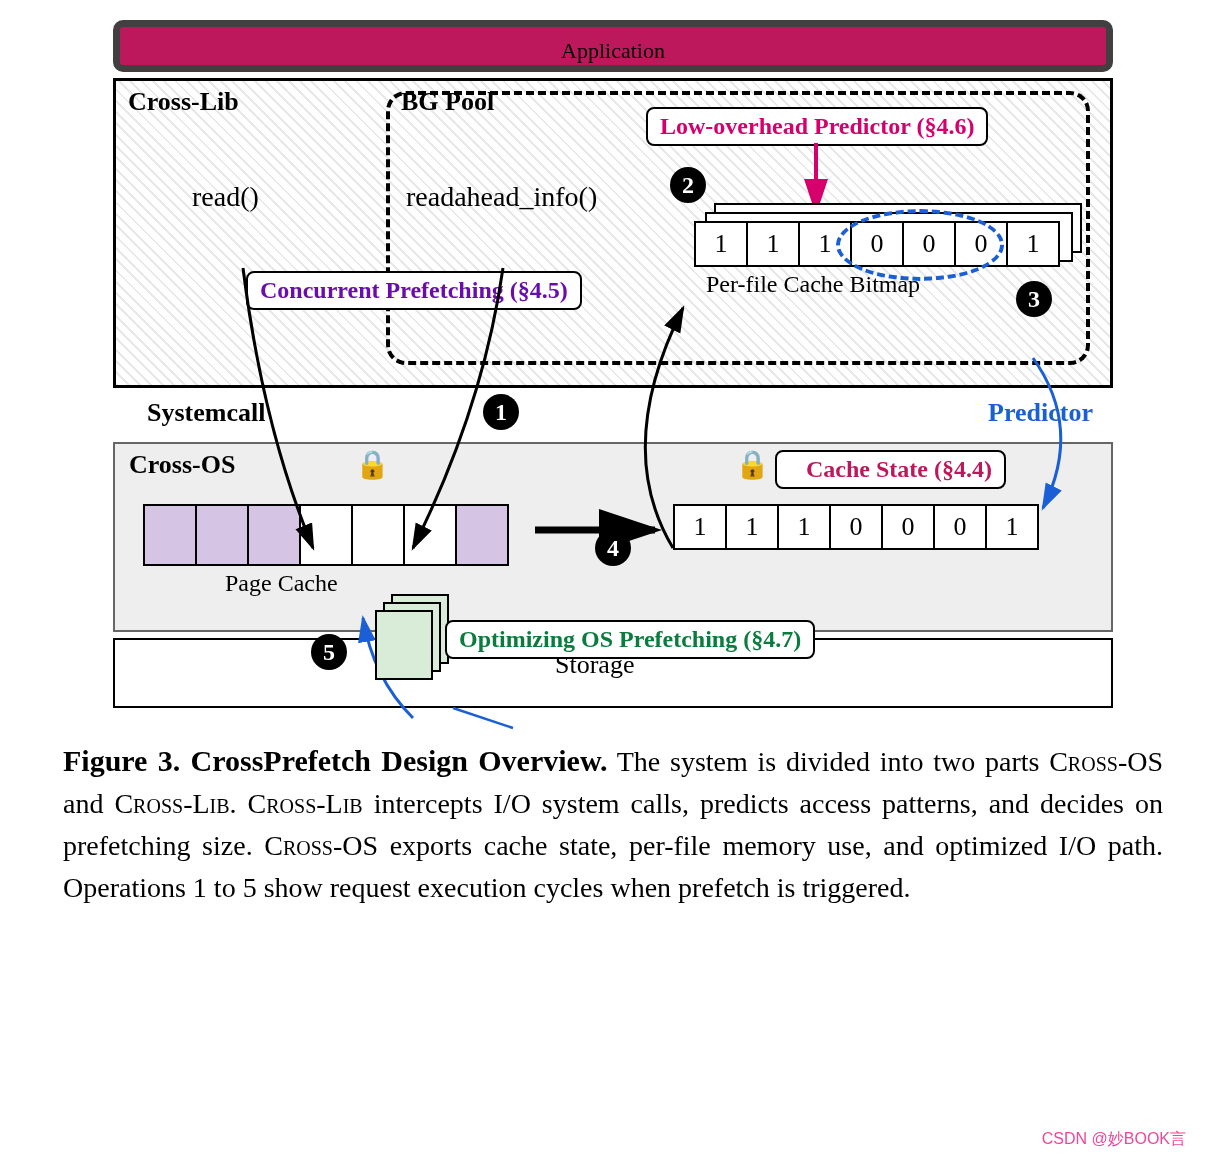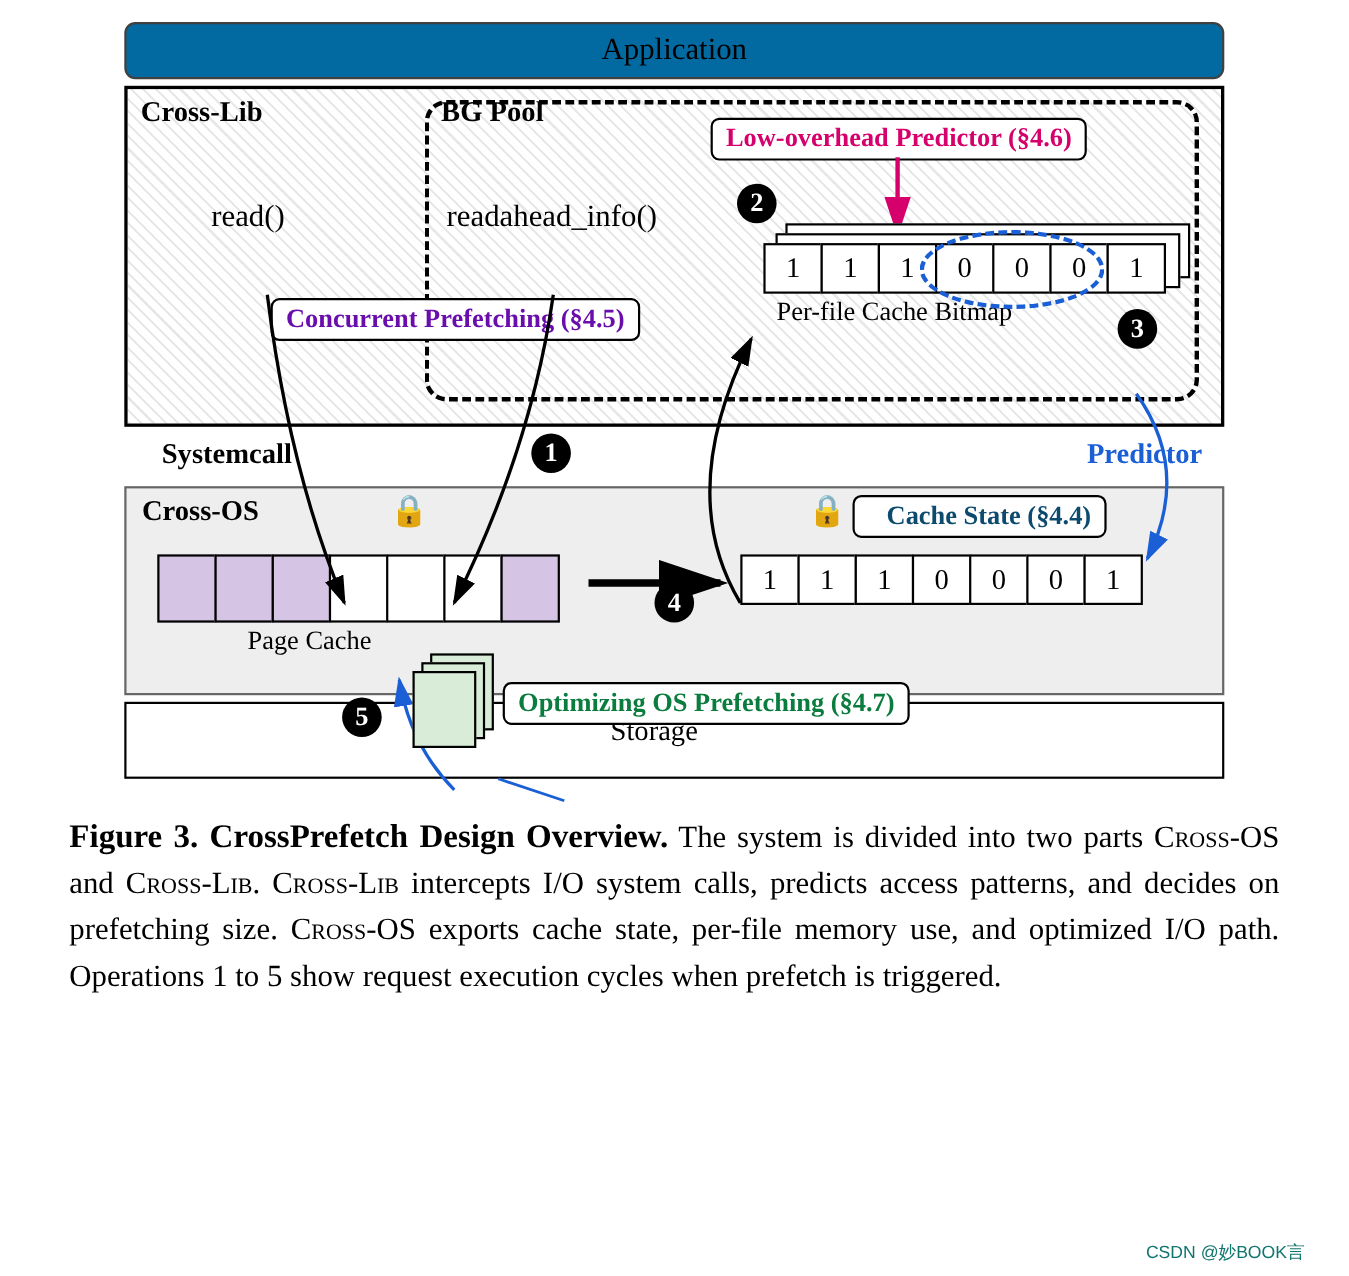--- a/index.html
+++ b/index.html
@@ -9,25 +9,25 @@
     background: #fff;
     width: 1226px;
     box-sizing: border-box;
   }
   .diagram {
     width: 1000px;
     margin: 0 auto 30px auto;
     position: relative;
   }
   .box {
-    border: 2px solid #404040;
+    border: 7px solid #404040;
     border-radius: 10px;
-    background: #0369a1;
+    background: #be185d;
     text-align: center;
-    font-size: 28px;
+    font-size: 22px;
     box-sizing: border-box;
   }
   .app-box { height: 52px; line-height: 48px; margin-bottom: 6px; }
   .shim-box { height: 48px; line-height: 44px; margin-bottom: 6px; }
 
   .crosslib-outer {
     border: 3px solid #000;
     background: repeating-linear-gradient(45deg, #e8e8e8 0 2px, #fff 2px 8px);
     height: 310px;
     position: relative;
@@ -61,21 +61,21 @@
     background: #fff;
     border: 2px solid #000;
     border-radius: 8px;
     padding: 4px 12px;
     font-size: 24px;
     font-weight: bold;
     white-space: nowrap;
   }
   .chip-predictor { top: 26px; left: 530px; color: #d6006c; }
   .chip-concurrent { top: 190px; left: 130px; color: #6a0dad; }
-  .chip-cachestate { color: #0c4a6e; padding-left: 29px; }
+  .chip-cachestate { color: #be185d; padding-left: 29px; }
   .chip-optimize { color: #0a7d3e; }
 
   .bitmap {
     position: absolute;
     display: flex;
   }
   .bitmap .cell {
     width: 50px; height: 42px;
     border: 2px solid #000;
     background: #fff;
@@ -153,21 +153,21 @@
     z-index: 3;
   }
   .storage-stack .s {
     position: absolute; width: 54px; height: 66px;
     border: 2px solid #000; background: #d8ecd8;
   }
   .storage-stack .s1 { top: 0; left: 0; }
   .storage-stack .s2 { top: -8px; left: 8px; }
   .storage-stack .s3 { top: -16px; left: 16px; }
   .storage-label { position: absolute; top: 10px; left: 440px; font-size: 26px; }
-  .chip-optimize-pos { position: absolute; top: -20px; left: 342px; z-index:4;}
+  .chip-optimize-pos { position: absolute; top: -20px; left: 330px; z-index:4;}
 
   .numcircle {
     position: absolute;
     width: 36px; height: 36px;
     background: #000; color: #fff;
     border-radius: 50%;
     font-size: 24px; font-weight: bold;
     display: flex; align-items: center; justify-content: center;
     z-index: 10;
   }
@@ -180,21 +180,21 @@
     text-align: justify;
   }
   .caption .fig-title { font-weight: bold; font-size: 30px; }
   .smallcaps { font-variant: small-caps; }
 
   .watermark {
     position: absolute;
     right: 40px;
     bottom: 10px;
     font-size: 16px;
-    color: #0f766e;
+    color: #ec4899;
     font-family: sans-serif;
     margin-left: 16px;
   }
 
   svg.arrows {
     position: absolute;
     top: 0; left: 0;
     pointer-events: none;
   }
 </style>

